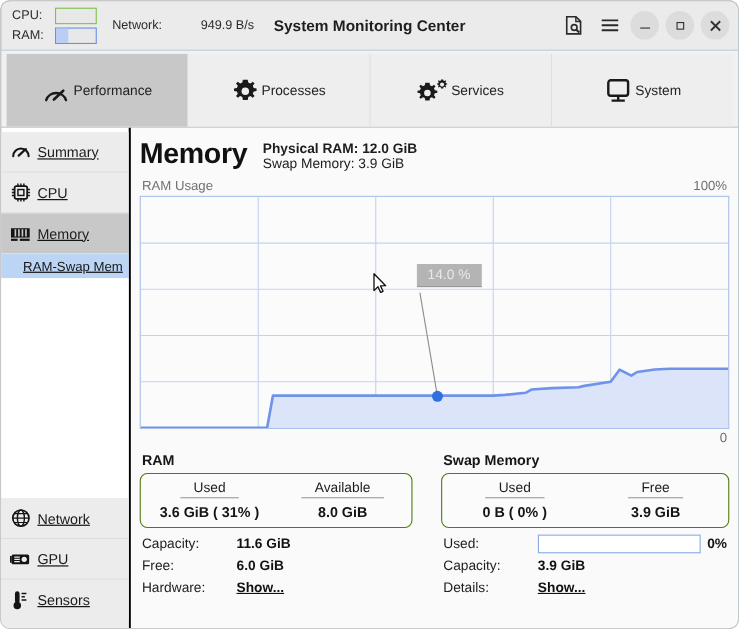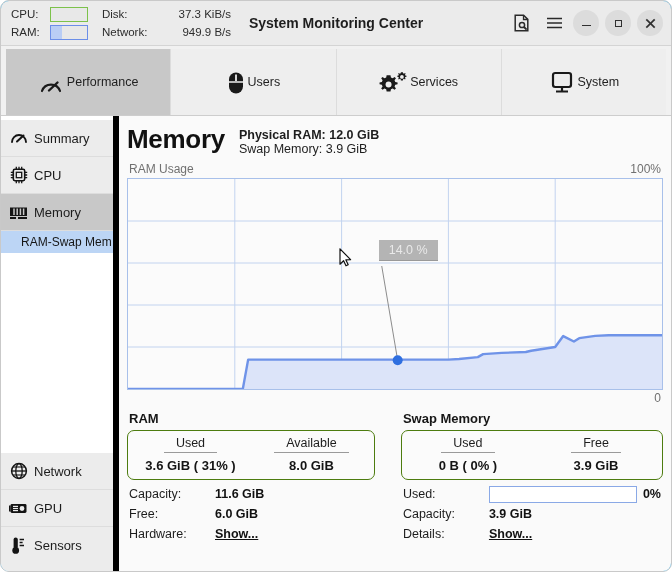--- a/index.html
+++ b/index.html
@@ -80,23 +80,24 @@
   .tab-icon { height: 26px; display: flex; align-items: flex-end; color: #1a1a1a; }
   .tab-label { font-size: 12.5px; }
 
   
   .body { flex: 1; display: flex; overflow: hidden; }
 
   
   .sidebar {
     width: 118px; min-width: 118px;
     background: #ffffff;
-    border-right: 6px solid #000000;
+    border-right: 2px solid #000000;
     display: flex; flex-direction: column;
     padding-top: 4px;
+    text-decoration: underline;
   }
   .side-top { display: flex; flex-direction: column; }
   .side-item {
     height: 37px;
     display: flex; align-items: center; gap: 6px;
     padding-left: 8px;
     font-size: 13px; color: #1c1c1c;
     background: #ececec;
     border-bottom: 1px solid #dddddd;
   }
@@ -189,24 +190,20 @@
       <div class="perf-row">
         <span class="perf-lbl">RAM:</span>
         <span class="minibar ram">
             <span class="fill" id="ram-fill" style="width: 31%;"></span>
           </span>
       </div>
     </div>
 
     <div class="perf-mini2">
       <div class="perf-row2">
-        <span class="perf-lbl2">Disk:</span>
-        <span class="perf-val2">37.3 KiB/s</span>
-      </div>
-      <div class="perf-row2">
         <span class="perf-lbl2">Network:</span>
         <span class="perf-val2">949.9 B/s</span>
       </div>
     </div>
 
     <div class="win-title">System Monitoring Center</div>
 
     <div class="tb-right">
       <div class="tb-icon">
         <svg width="16" height="18" viewBox="0 0 16 18">
@@ -243,31 +240,30 @@
     <div class="tab active">
       <span class="tab-icon">
         <svg width="26" height="20" viewBox="0 0 26 20">
           <path d="M4 16 A9.5 9.5 0 0 1 22 16" fill="none" stroke="#1a1a1a" stroke-width="2.2" stroke-linecap="round"></path>
           <line x1="11" y1="15.5" x2="19.5" y2="7.5" stroke="#1a1a1a" stroke-width="2.4" stroke-linecap="round"></line>
         </svg>
       </span>
       <span class="tab-label">Performance</span>
     </div>
 
-
     <div class="tab">
       <span class="tab-icon">
-        <svg width="18" height="24" viewBox="0 0 18 24">
-          <rect x="2" y="1.5" width="14" height="21" rx="7" fill="#1a1a1a"></rect>
-          <line x1="9" y1="3.5" x2="9" y2="10" stroke="#eeeeee" stroke-width="1.8"></line>
-          <line x1="2" y1="11" x2="16" y2="11" stroke="#eeeeee" stroke-width="1.4"></line>
+        <svg width="24" height="24" viewBox="0 0 24 24">
+          <path d="M12 1.5 l2.2 0 0.5 2.6 2.0 0.85 2.1-1.6 1.6 1.6 -1.6 2.1 0.85 2.0 2.6 0.5 0 2.2 -2.6 0.5 -0.85 2.0 1.6 2.1 -1.6 1.6 -2.1-1.6 -2.0 0.85 -0.5 2.6 -2.2 0 -2.2 0 -0.5-2.6 -2.0-0.85 -2.1 1.6 -1.6-1.6 1.6-2.1 -0.85-2.0 -2.6-0.5 0-2.2 2.6-0.5 0.85-2.0 -1.6-2.1 1.6-1.6 2.1 1.6 2.0-0.85 0.5-2.6 z" fill="#1a1a1a"></path>
+          <circle cx="12" cy="12" r="3.4" fill="#eeeeee"></circle>
         </svg>
       </span>
-      <span class="tab-label">Users</span>
-    </div>
+      <span class="tab-label">Processes</span>
+    </div>
+
 
     <div class="tab">
       <span class="tab-icon">
         <svg width="28" height="24" viewBox="0 0 28 24">
           <g transform="translate(-1,3) scale(0.88)">
             <path d="M12 1.5 l2.2 0 0.5 2.6 2.0 0.85 2.1-1.6 1.6 1.6 -1.6 2.1 0.85 2.0 2.6 0.5 0 2.2 -2.6 0.5 -0.85 2.0 1.6 2.1 -1.6 1.6 -2.1-1.6 -2.0 0.85 -0.5 2.6 -2.2 0 -2.2 0 -0.5-2.6 -2.0-0.85 -2.1 1.6 -1.6-1.6 1.6-2.1 -0.85-2.0 -2.6-0.5 0-2.2 2.6-0.5 0.85-2.0 -1.6-2.1 1.6-1.6 2.1 1.6 2.0-0.85 0.5-2.6 z" fill="#1a1a1a"></path>
             <circle cx="12" cy="12" r="3.4" fill="#eeeeee"></circle>
           </g>
           <g transform="translate(17.5,0.5) scale(0.45)">
             <path d="M12 1.5 l2.2 0 0.5 2.6 2.0 0.85 2.1-1.6 1.6 1.6 -1.6 2.1 0.85 2.0 2.6 0.5 0 2.2 -2.6 0.5 -0.85 2.0 1.6 2.1 -1.6 1.6 -2.1-1.6 -2.0 0.85 -0.5 2.6 -2.2 0 -2.2 0 -0.5-2.6 -2.0-0.85 -2.1 1.6 -1.6-1.6 1.6-2.1 -0.85-2.0 -2.6-0.5 0-2.2 2.6-0.5 0.85-2.0 -1.6-2.1 1.6-1.6 2.1 1.6 2.0-0.85 0.5-2.6 z" fill="#1a1a1a"></path>

